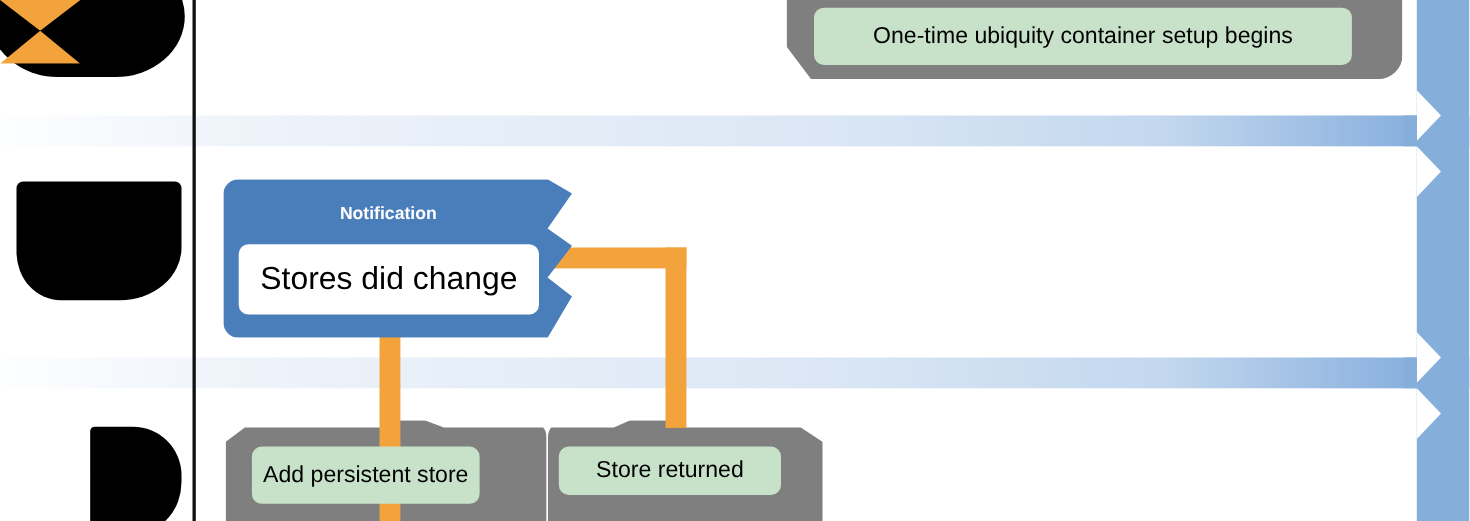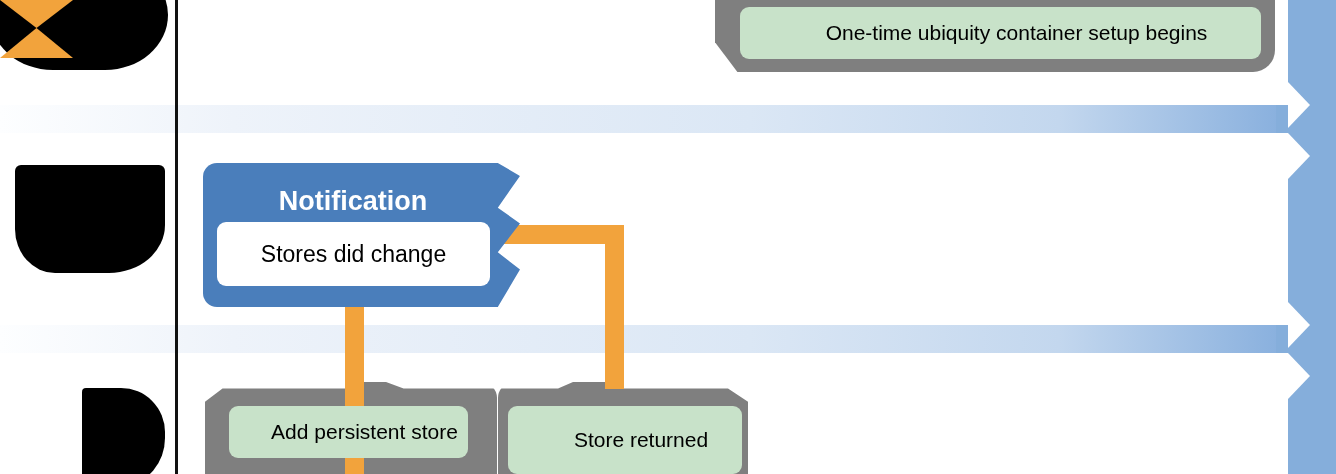--- a/index.html
+++ b/index.html
@@ -121,64 +121,63 @@
   .green-box {
     position: absolute;
     background: #c8e2c9;
     border-radius: 9px;
     display: flex;
     align-items: center;
     justify-content: center;
     color: #000000;
     font-size: 21px;
     white-space: nowrap;
-    padding-left: 32px;
   }
   #task-ubiquity {
     left: 740px; top: 7px;
     width: 489px; height: 52px;
   }
   #task-add-store {
     left: 229px; top: 406px;
     width: 207px; height: 52px;
   }
   #task-store-returned {
     left: 508px; top: 406px;
-    width: 202px; height: 68px;
+    width: 202px; height: 44px;
   }
 
   
   #notification-flag {
     position: absolute;
     left: 203px; top: 163px;
     width: 317px; height: 144px;
     background: #4a7ebb;
     border-radius: 14px;
     clip-path: polygon(0 0, 93% 0, 100% 9%, 93% 31%, 100% 42%, 93% 62%, 100% 74%, 93% 100%, 0 100%);
   }
   #notification-title {
     position: absolute;
     left: 203px; top: 186px;
     width: 300px;
     text-align: center;
     color: #ffffff;
-    font-size: 27px;
+    font-size: 16px;
     font-weight: bold;
   }
   #notification-body {
     position: absolute;
     left: 217px; top: 222px;
     width: 273px; height: 64px;
     background: #ffffff;
     border-radius: 9px;
     display: flex;
     align-items: center;
     justify-content: center;
     color: #000000;
-    font-size: 23px;
+    font-size: 29px;
     white-space: nowrap;
   }
 
   
   .orange {
     position: absolute;
     background: #f2a33c;
   }
   #flow-out-h {
     left: 492px; top: 225px;

